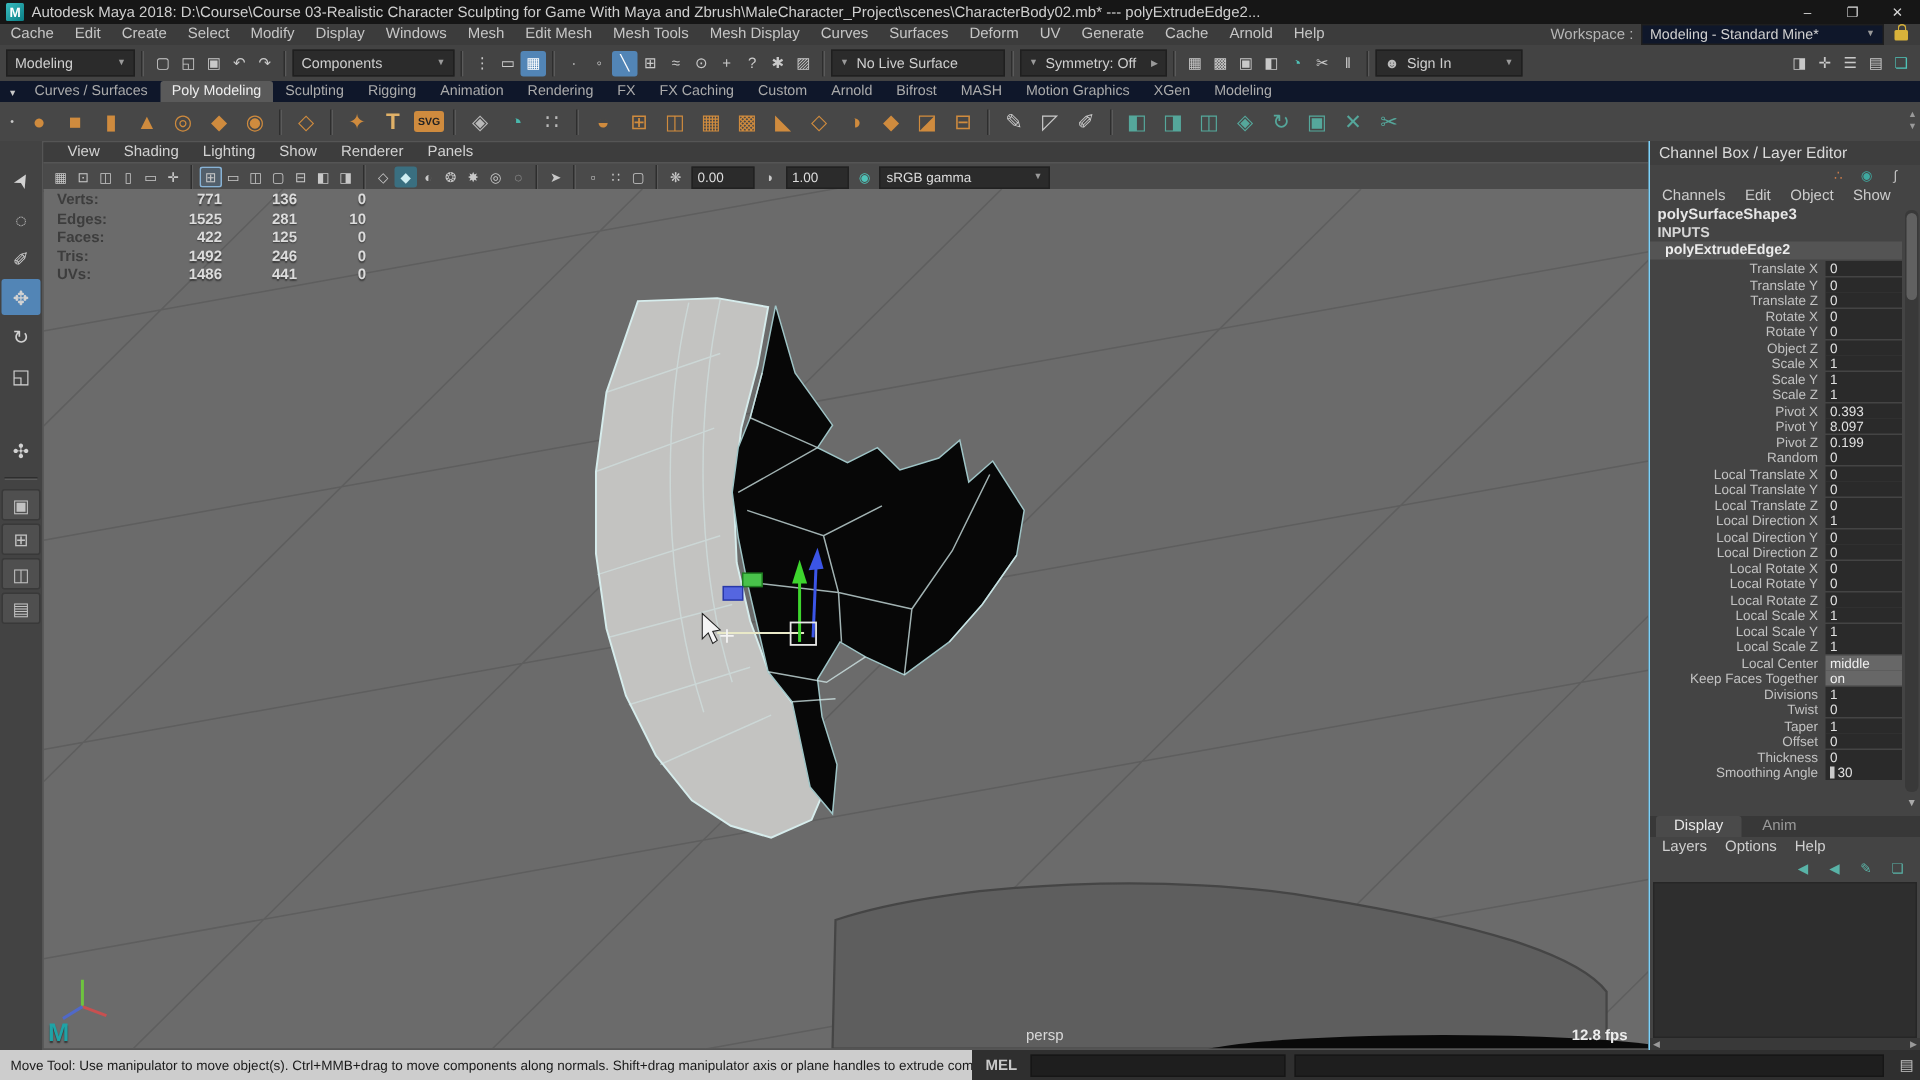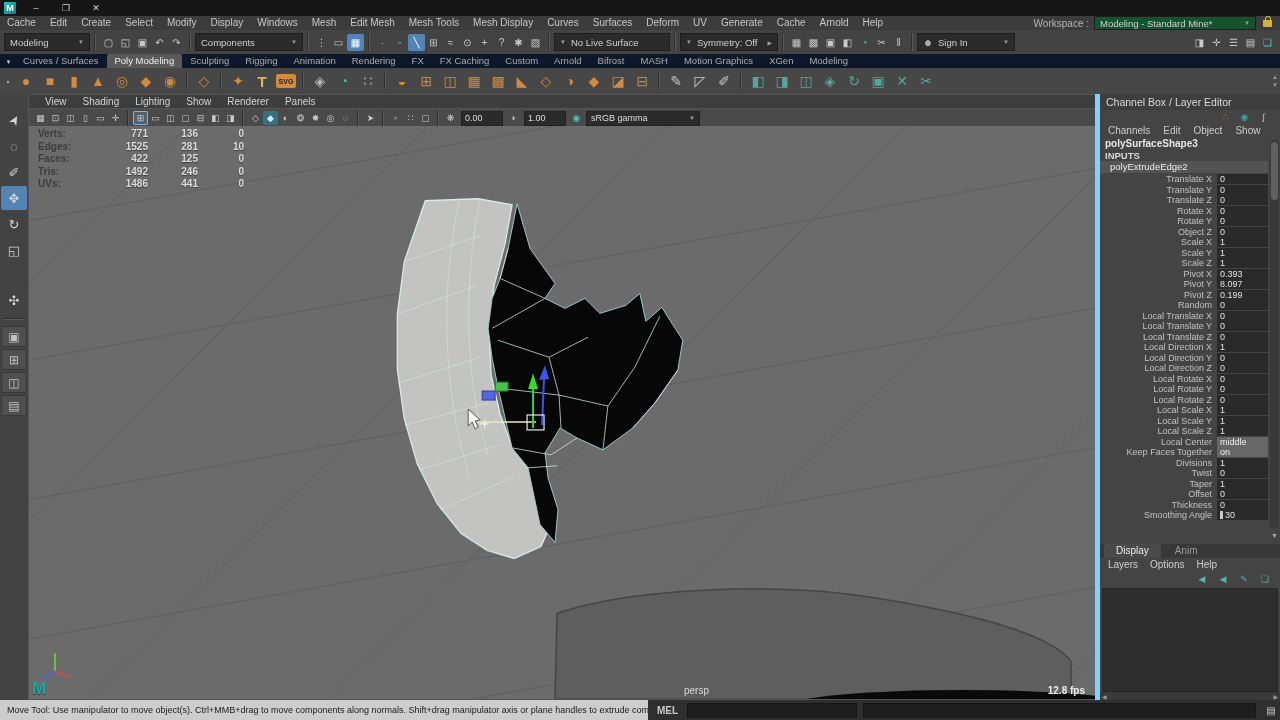--- a/index.html
+++ b/index.html
@@ -11,21 +11,21 @@
     color:#fff;font-size:9px;font-weight:bold;text-align:center;line-height:12px;border-radius:1px;flex:0 0 auto}
   #title-text{overflow:hidden;text-overflow:ellipsis;flex:1}
   .win-btn{width:30px;height:16px;display:flex;align-items:center;justify-content:center;
     color:#d8d8d8;font-size:9px;flex:0 0 auto}
   
   #menu-bar{position:absolute;top:16px;left:0;right:0;height:14px;background:#3c3c3c;
     display:flex;align-items:center;font-size:10px;color:#c6c6c6;border-bottom:1px solid #303030}
   .menu-item{padding:0 7px;line-height:14px}
   #workspace-area{margin-left:auto;display:flex;align-items:center;gap:5px;padding-right:8px}
   #workspace-label{color:#b5b5b5}
-  .drop-box{background:#14532d;border:1px solid #1e1e1e;color:#d0d0d0;height:12px;
+  .drop-box{background:#0f172a;border:1px solid #1e1e1e;color:#d0d0d0;height:12px;
     display:flex;align-items:center;gap:6px;padding:0 5px;font-size:9.5px}
   .caret{font-size:6px;color:#9a9a9a}
   .lock{width:9px;height:7px;background:#d8b23a;border-radius:1px;position:relative;margin-left:2px}
   .lock:before{content:'';position:absolute;top:-4px;left:1.5px;width:4px;height:3px;
     border:1.5px solid #d8b23a;border-bottom:none;border-radius:3px 3px 0 0}
   
   #status-bar{position:absolute;top:30px;left:0;right:0;height:24px;background:#434343;
     border-bottom:1px solid #2c2c2c;display:flex;align-items:center;font-size:10px;padding-left:4px}
   .vsep{width:1px;height:17px;background:#2e2e2e;border-right:1px solid #5a5a5a;margin:0 4px;flex:0 0 auto}
   .icon-btn{width:17px;height:17px;display:flex;align-items:center;justify-content:center;
@@ -94,28 +94,28 @@
   .hud-row{display:flex}
   .hud-label{width:52px;color:#3d3d3d}
   .hud-v{width:58px;text-align:right;color:#dcdcdc;text-shadow:0 1px 1px rgba(0,0,0,.45)}
   .hud-v2{width:50px}.hud-v3{width:46px}
   #maya-logo{position:absolute;left:3px;bottom:1px;font-size:17px;font-weight:bold;
     color:#1fa3a6;text-shadow:0 1px 1px rgba(0,0,0,.5);line-height:18px}
   #camera-label{position:absolute;left:655px;bottom:3px;font-size:10px;color:#d8d8d8}
   #fps-label{position:absolute;right:14px;bottom:3px;font-size:10px;color:#ededed;font-weight:bold}
   
   #channel-box{position:absolute;top:94px;right:0;width:180px;bottom:20px;background:#444;
-    border-left:5px solid #7dd3fc;font-size:10px;color:#cfcfcf;overflow:hidden}
+    border-left:1px solid #7dd3fc;font-size:10px;color:#cfcfcf;overflow:hidden}
   #cb-title{height:16px;line-height:16px;padding-left:6px;background:#3e3e3e;color:#dadada;font-size:10.5px}
   #cb-tools{height:13px;display:flex;justify-content:flex-end;gap:6px;padding-right:10px;align-items:center}
   #cb-tools .icon-btn{width:13px;height:12px;font-size:9px}
   #cb-menus{height:14px;display:flex;gap:13px;padding-left:8px;align-items:center;font-size:10px;color:#cccccc}
   #cb-node{height:13px;line-height:13px;padding-left:5px;font-weight:bold;color:#e6e6e6;font-size:10px}
   #cb-inputs{height:11px;line-height:11px;padding-left:5px;font-weight:bold;color:#d6d6d6;font-size:9.5px}
-  #cb-input-node{height:12px;line-height:12px;padding-left:10px;font-weight:normal;color:#ececec;
+  #cb-input-node{height:12px;line-height:12px;padding-left:10px;font-weight:bold;color:#ececec;
     background:#545454;font-size:9.5px;margin-right:12px}
   #cb-attrs{margin-top:1px;margin-right:12px}
   .attr-row{display:flex;align-items:center;height:10.5px}
   .attr-label{flex:1;text-align:right;padding-right:5px;font-size:9px;color:#c2c2c2;white-space:nowrap}
   .attr-value{width:48px;height:10px;background:#2a2a2a;color:#e0e0e0;font-size:9px;
     line-height:10px;padding-left:3px;display:flex;align-items:center;flex:0 0 auto}
   .attr-value.enum{background:#676767;color:#f0f0f0}
   .slider-tick{width:3px;height:8px;background:#c9c9c9;margin-right:2px;flex:0 0 auto}
   #cb-vscroll{position:absolute;right:1px;top:46px;width:9px;height:388px;background:#393939;border-radius:4px}
   #cb-vthumb{width:7px;height:58px;margin:2px auto 0;background:#616161;border-radius:4px}
@@ -139,20 +139,21 @@
   .mel-field{height:13px;background:#1e1e1e;border:1px solid #161616;flex:0 0 auto}
   #mel-input{width:168px;margin-right:6px}
   #mel-output{flex:1;margin-right:6px}
   #script-editor-icon{width:18px;color:#c4c4c4;font-size:10px;text-align:center;flex:0 0 auto}
 </style>
 </head>
 <body>
 
 <div id="title-bar">
   <div class="maya-badge">M</div>
+  <div id="title-text">Autodesk Maya 2018: D:\Course\Course 03-Realistic Character Sculpting for Game With Maya and Zbrush\MaleCharacter_Project\scenes\CharacterBody02.mb*  ---  polyExtrudeEdge2...</div>
   <div class="win-btn">–</div>
   <div class="win-btn">❐</div>
   <div class="win-btn close">✕</div>
 </div>
 
 <div id="menu-bar">
   <div id="menu-items" style="display:flex">
       <div class="menu-item">Cache</div>
       <div class="menu-item">Edit</div>
       <div class="menu-item">Create</div>

